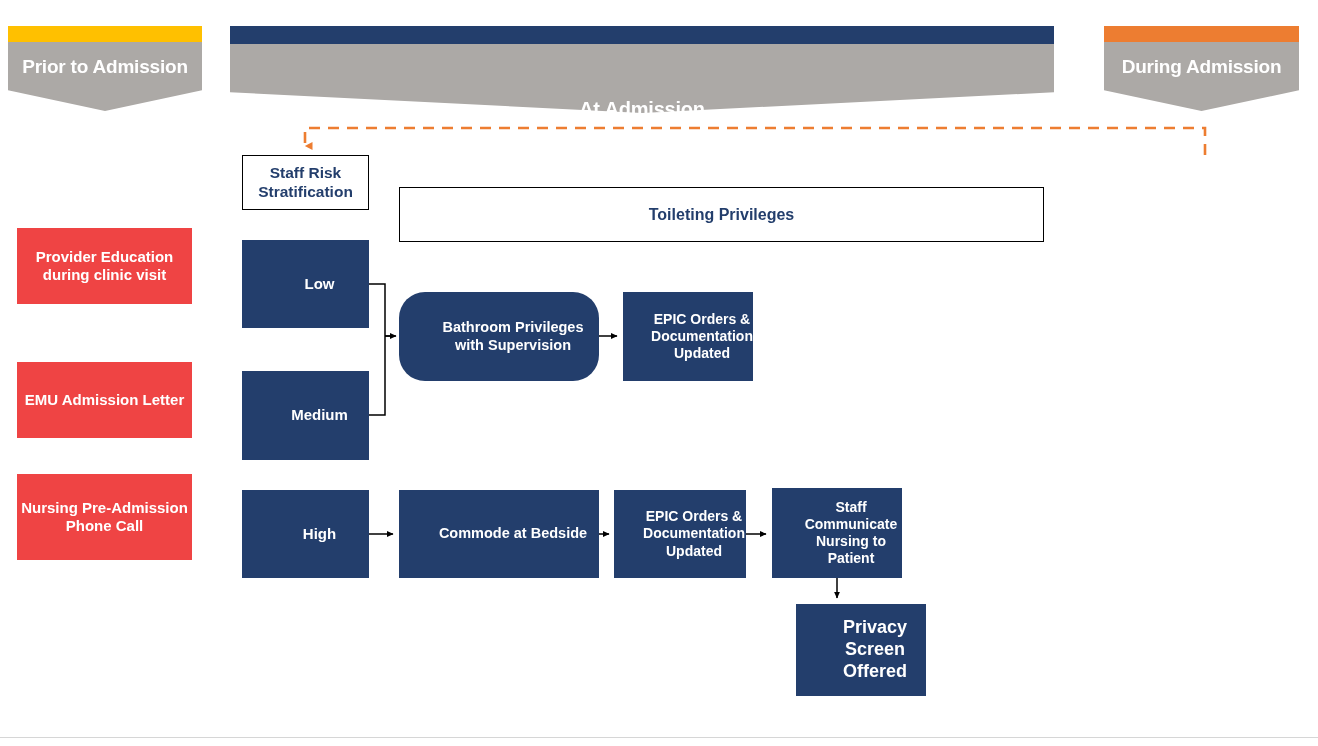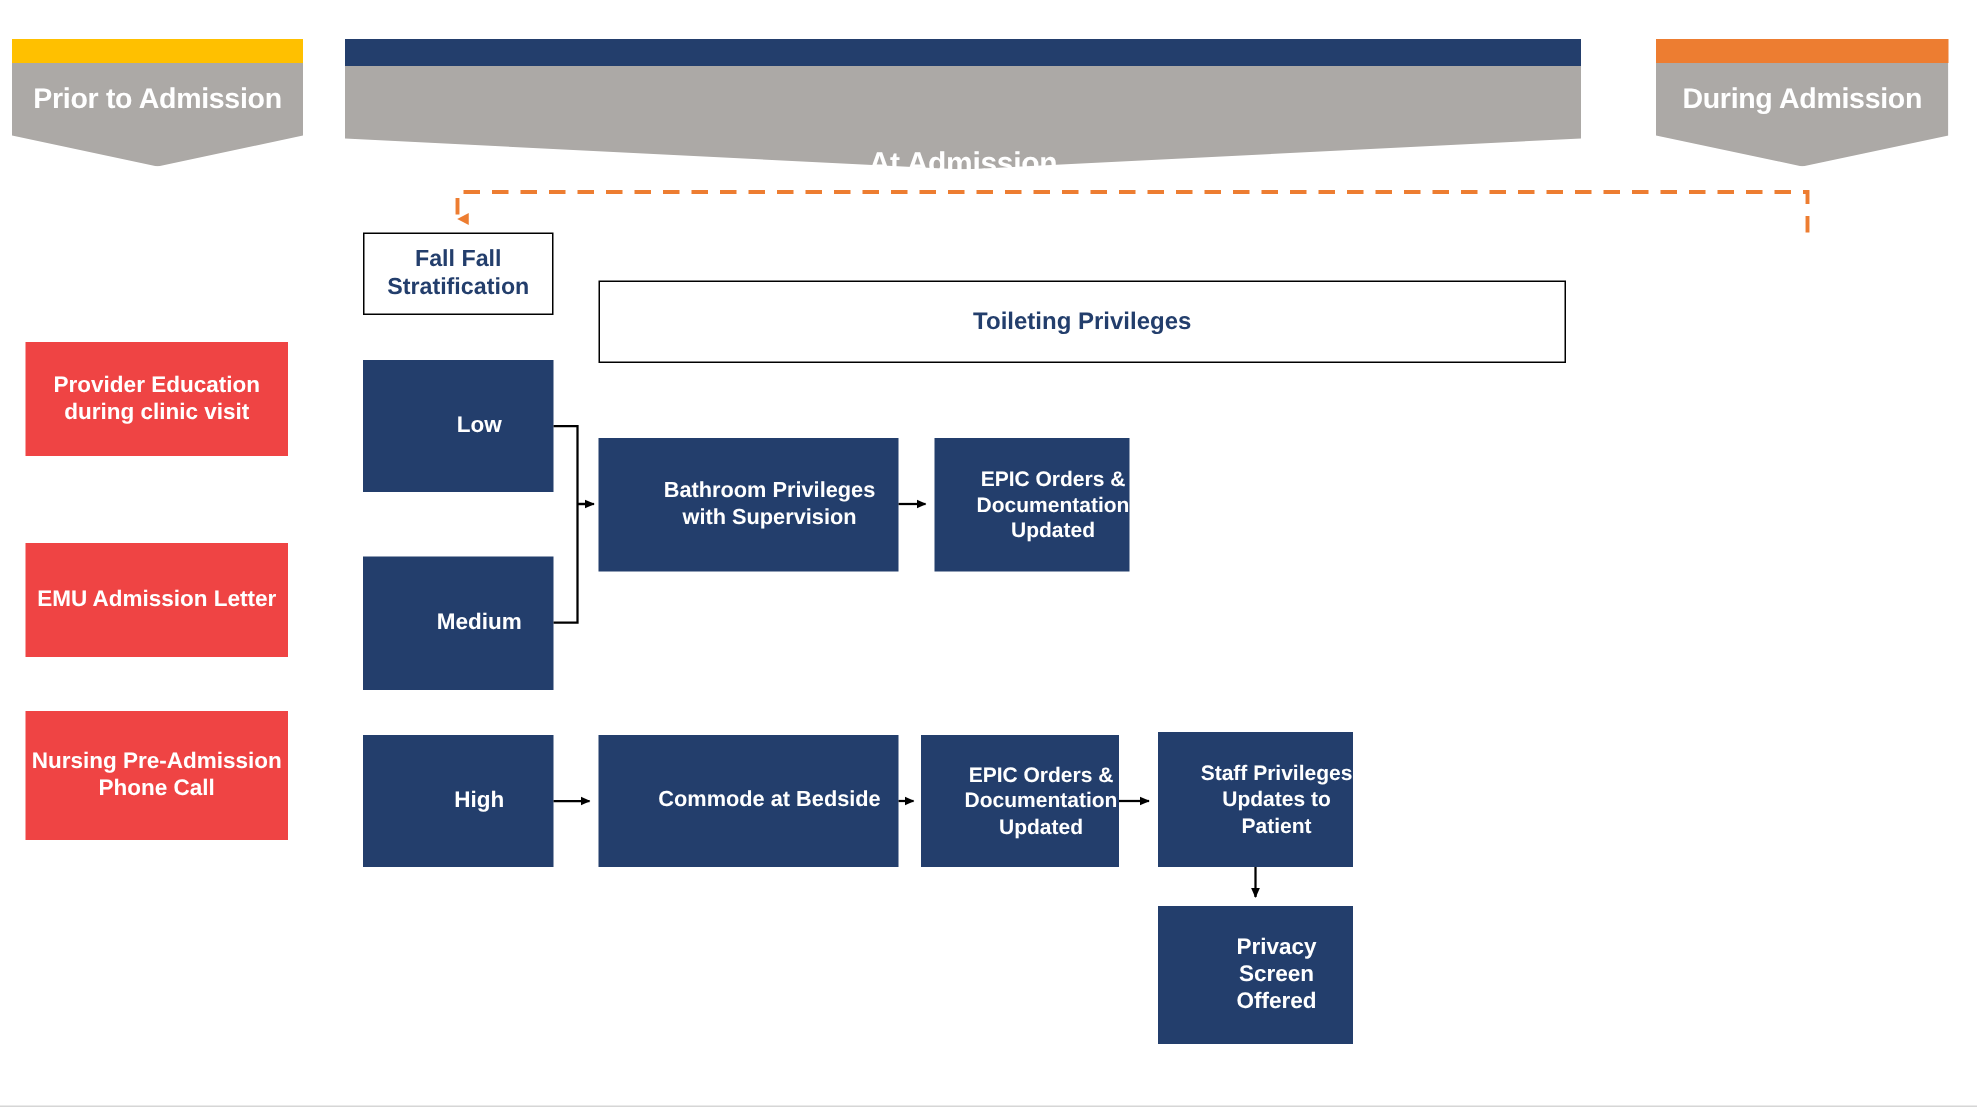--- a/index.html
+++ b/index.html
@@ -102,28 +102,28 @@
   #n-fall-risk-strat { left: 242px; top: 155px; width: 127px; height: 55px; font-size: 15.5px; }
   #n-toileting       { left: 399px; top: 155px; width: 645px; height: 55px; font-size: 16px; margin-top: 32px; }
   #n-fall-reassessed { left: 1105px; top: 155px; width: 194px; height: 55px; font-size: 16px; }
 
   
   #n-low    { left: 242px; top: 240px; width: 127px; height: 88px; font-size: 15px; }
   #n-medium { left: 242px; top: 371px; width: 127px; height: 89px; font-size: 15px; }
   #n-high   { left: 242px; top: 490px; width: 127px; height: 88px; font-size: 15px; }
 
   
-  #n-bathroom-priv { left: 399px; top: 292px; width: 200px; height: 89px; font-size: 14.5px; }
+  #n-bathroom-priv { left: 399px; top: 292px; width: 200px; height: 89px; font-size: 14.5px; border-radius: 26px; }
   #n-epic-1        { left: 623px; top: 292px; width: 130px; height: 89px; font-size: 14px; }
 
   
   #n-commode  { left: 399px; top: 490px; width: 200px; height: 88px; font-size: 14.5px; }
   #n-epic-2   { left: 614px; top: 490px; width: 132px; height: 88px; font-size: 14px; }
   #n-staff    { left: 772px; top: 488px; width: 130px; height: 90px; font-size: 14px; }
-  #n-privacy  { left: 772px; top: 604px; width: 130px; height: 92px; font-size: 15px; }
+  #n-privacy  { left: 796px; top: 604px; width: 130px; height: 92px; font-size: 18px; }
 
   
   #connectors {
     position: absolute;
     left: 0; top: 0;
     width: 1318px; height: 746px;
     pointer-events: none;
   }
 
   
@@ -158,40 +158,40 @@
     <div class="body"></div>
     <div class="label">During Admission</div>
   </div>
 
   <div class="node node-yellow" id="n-provider-education">Provider Education during clinic visit</div>
 
   <div class="node node-yellow" id="n-emu-letter">EMU Admission Letter</div>
 
   <div class="node node-yellow" id="n-nursing-call">Nursing Pre-Admission Phone Call</div>
 
-  <div class="node node-outline" id="n-fall-risk-strat">Fall Fall Stratification</div>
+  <div class="node node-outline" id="n-fall-risk-strat">Staff Risk Stratification</div>
 
   <div class="node node-outline" id="n-toileting">Toileting Privileges</div>
 
 
   <div class="node node-navy" id="n-low">Low</div>
 
   <div class="node node-navy" id="n-medium">Medium</div>
 
   <div class="node node-navy" id="n-high">High</div>
 
   <div class="node node-navy" id="n-bathroom-priv">Bathroom Privileges with Supervision</div>
 
   <div class="node node-navy" id="n-epic-1">EPIC Orders &amp; Documentation Updated</div>
 
   <div class="node node-navy" id="n-commode">Commode at Bedside</div>
 
   <div class="node node-navy" id="n-epic-2">EPIC Orders &amp; Documentation Updated</div>
 
-  <div class="node node-navy" id="n-staff">Staff Privileges Updates to Patient</div>
+  <div class="node node-navy" id="n-staff">Staff Communicate Nursing to Patient</div>
 
   <div class="node node-navy" id="n-privacy">Privacy Screen Offered</div>
 
   <svg id="connectors" viewBox="0 0 1318 746" width="1318" height="746" xmlns="http://www.w3.org/2000/svg">
     <defs>
       <marker id="arrow-black" markerWidth="7" markerHeight="7" refX="6" refY="3.2" orient="auto" markerUnits="userSpaceOnUse">
         <path d="M0,0.3 L6.6,3.2 L0,6.1 z" fill="#000000"></path>
       </marker>
       <marker id="arrow-orange" markerWidth="9" markerHeight="9" refX="4.4" refY="8" orient="auto" markerUnits="userSpaceOnUse">
         <path d="M0.4,0.5 L8.4,0.5 L4.4,8.2 z" fill="#ED7D31"></path>

